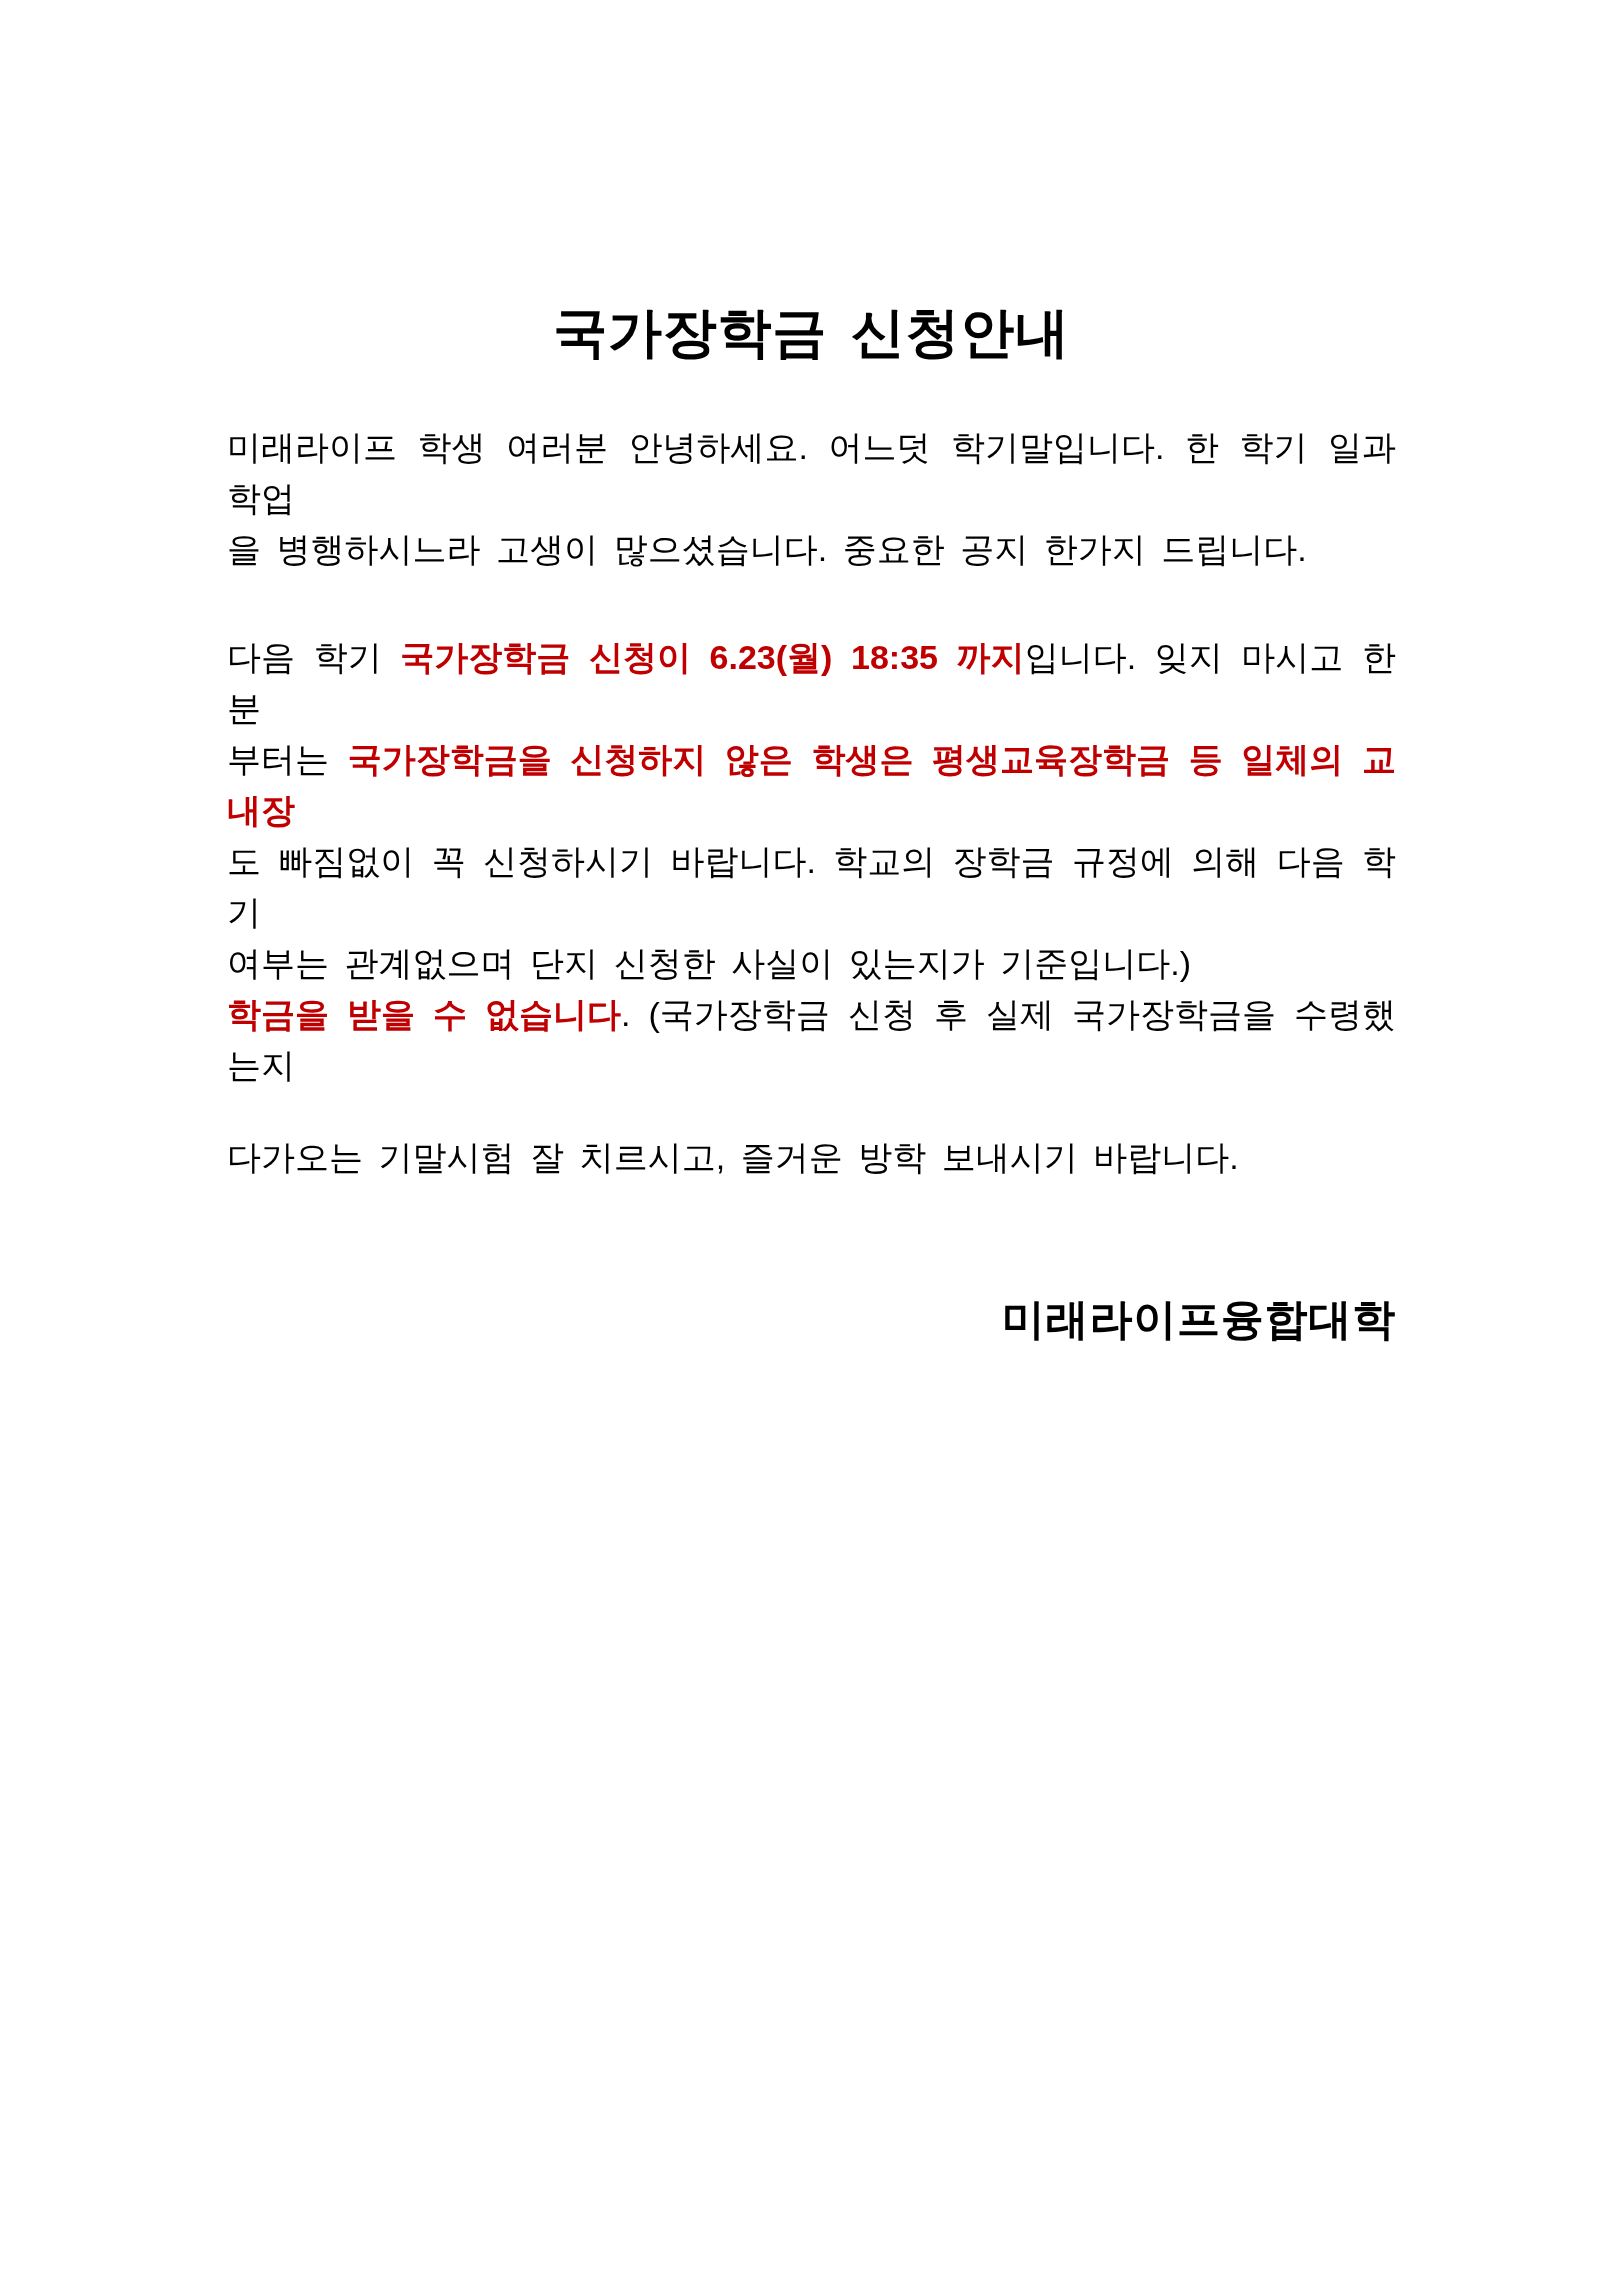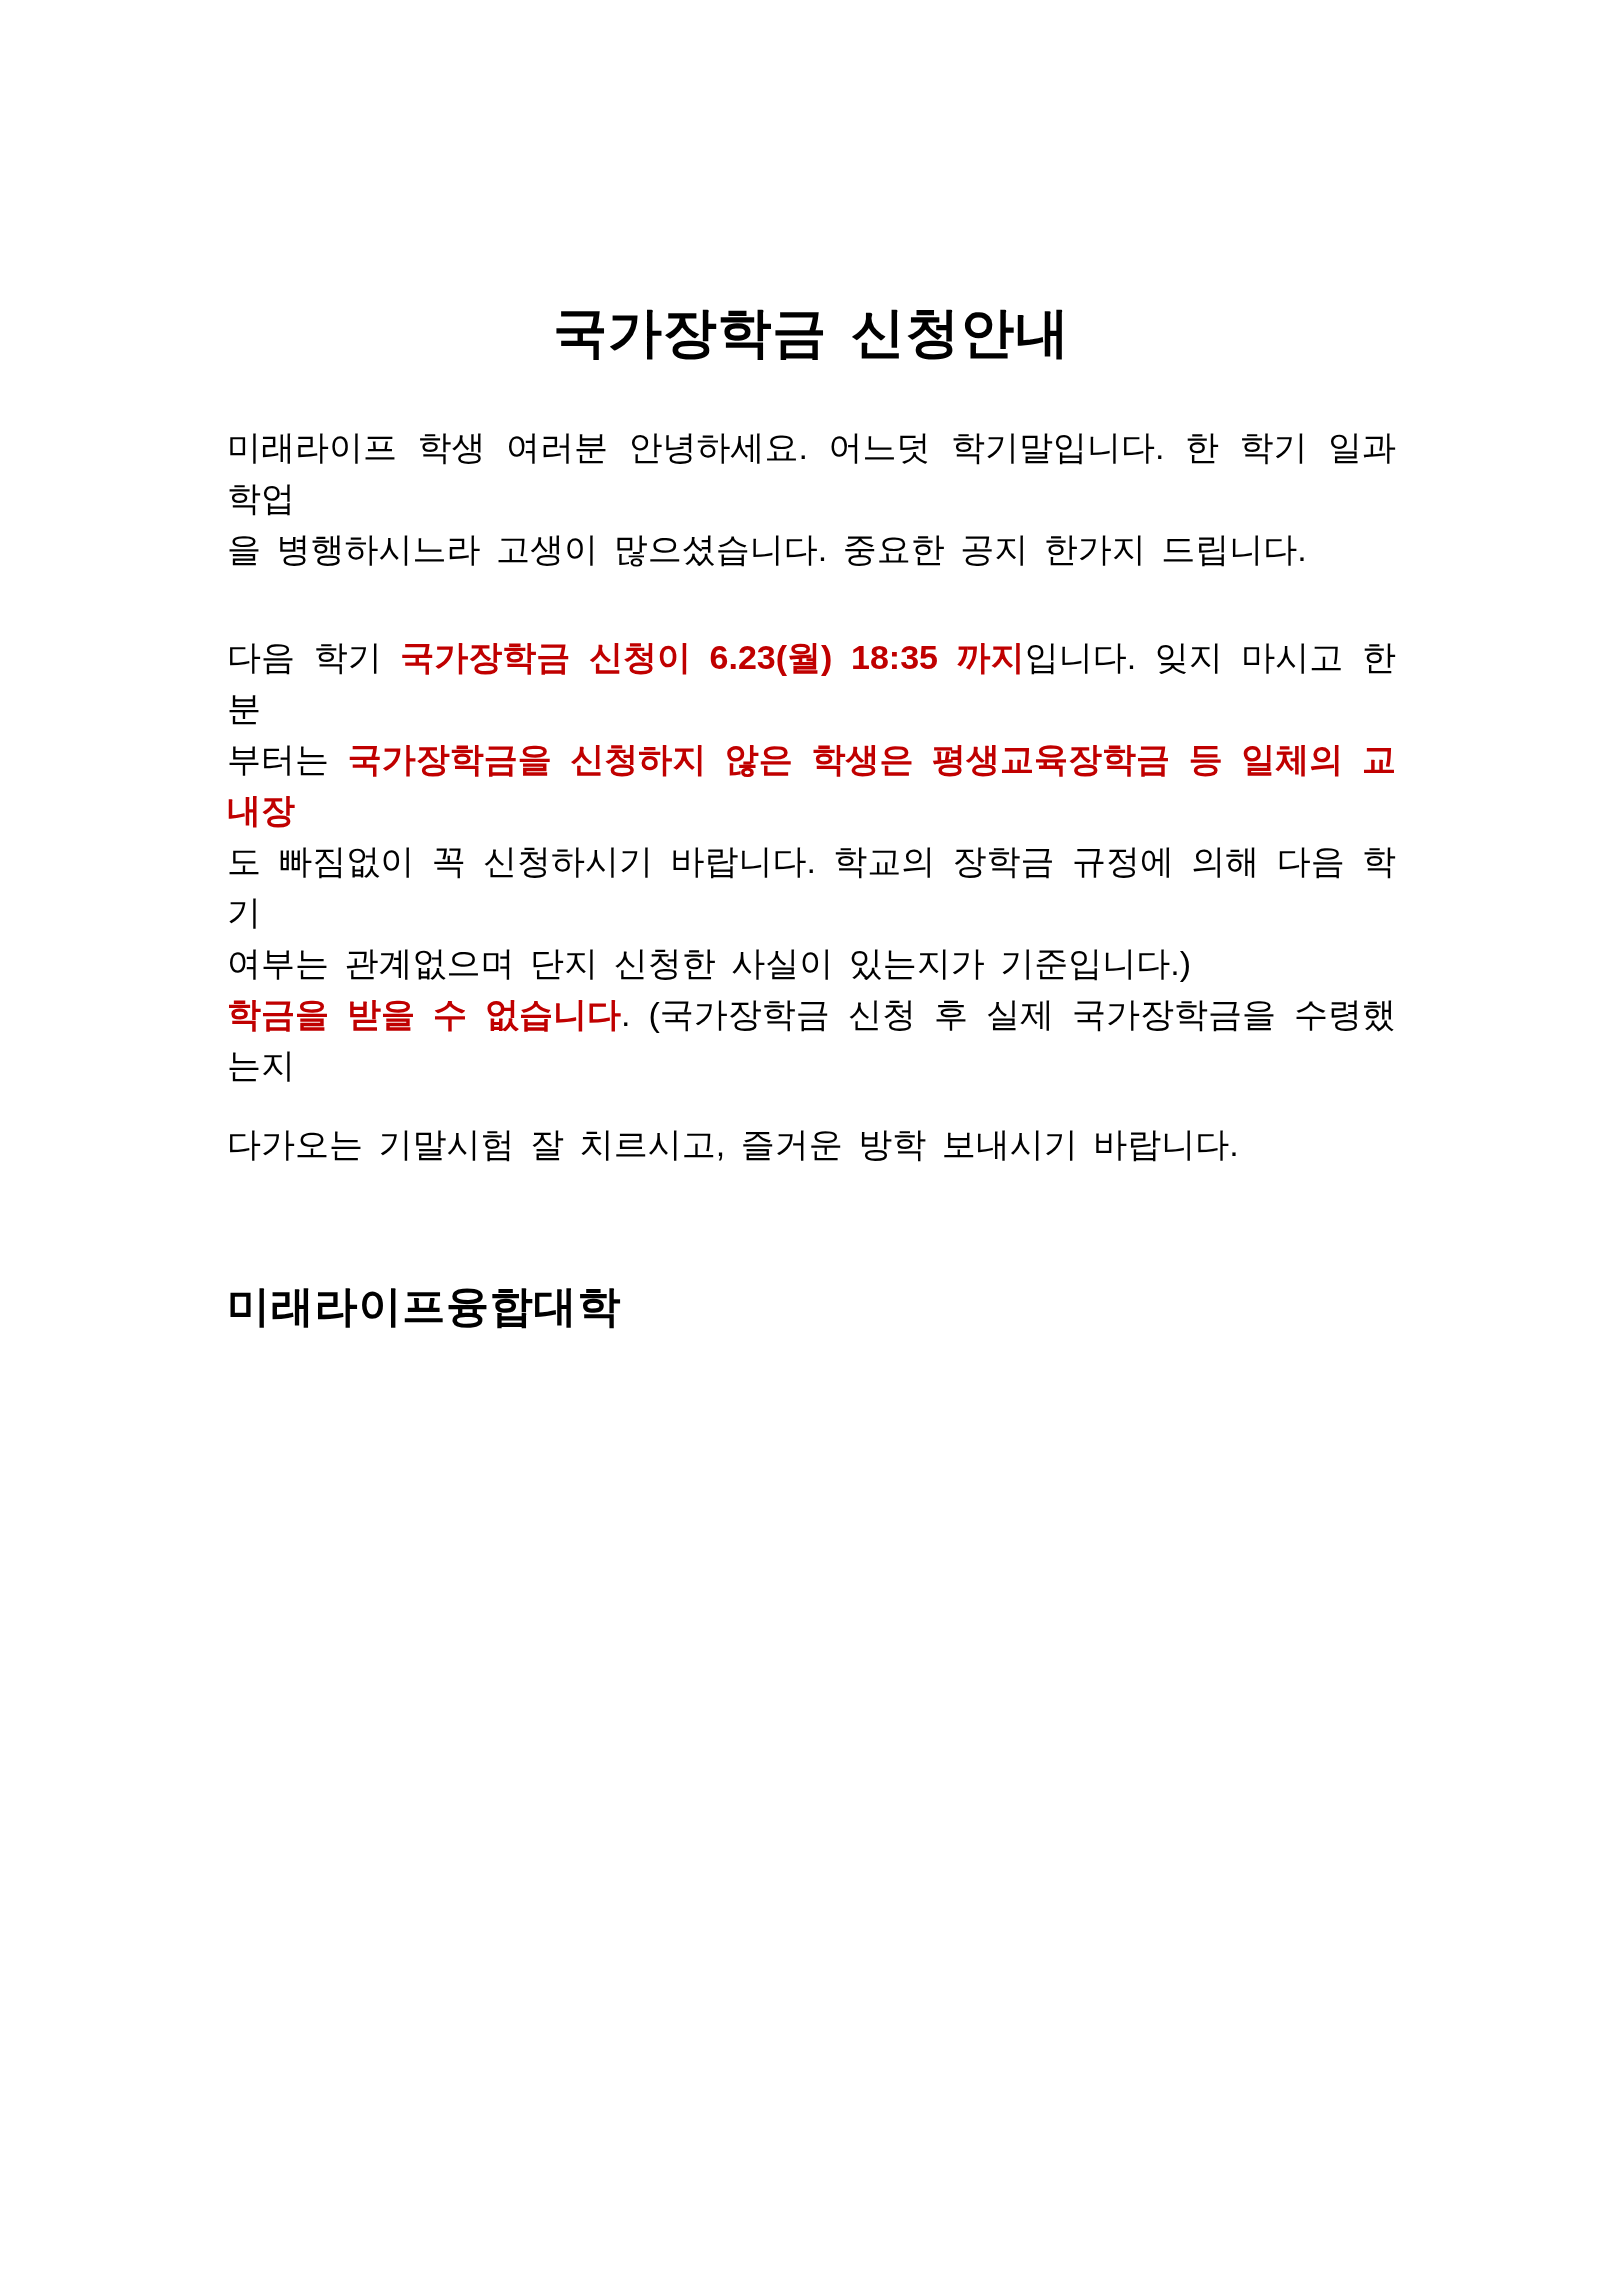--- a/index.html
+++ b/index.html
@@ -25,21 +25,21 @@
     font-size:54px;
     font-weight:bold;
     line-height:54px;
     text-align:center;
     letter-spacing:0.8px;
     word-spacing:7.7px;
   }
   .paragraph{display:block;}
   .para-greeting{margin-top:63px;}
   .para-notice{margin-top:57px;}
-  .para-closing{margin-top:28px;}
+  .para-closing{margin-top:41px;}
   .text-line{
     font-size:34px;
     line-height:51px;
     word-spacing:6.1px;
     white-space:normal;
   }
   .text-line.justified{
     text-align:justify;
     text-align-last:justify;
   }
@@ -53,21 +53,21 @@
   }
   .seg-red-bold{
     color:var(--accent-red);
     font-weight:bold;
   }
   .doc-signature{
     margin-top:109px;
     font-size:43px;
     font-weight:bold;
     line-height:54px;
-    text-align:left;
+    text-align:right;
     letter-spacing:0.8px;
   }
 </style>
 </head>
 <body>
 
 <div class="page">
   <h1 class="doc-title">국가장학금 신청안내</h1>
 
   <div>

